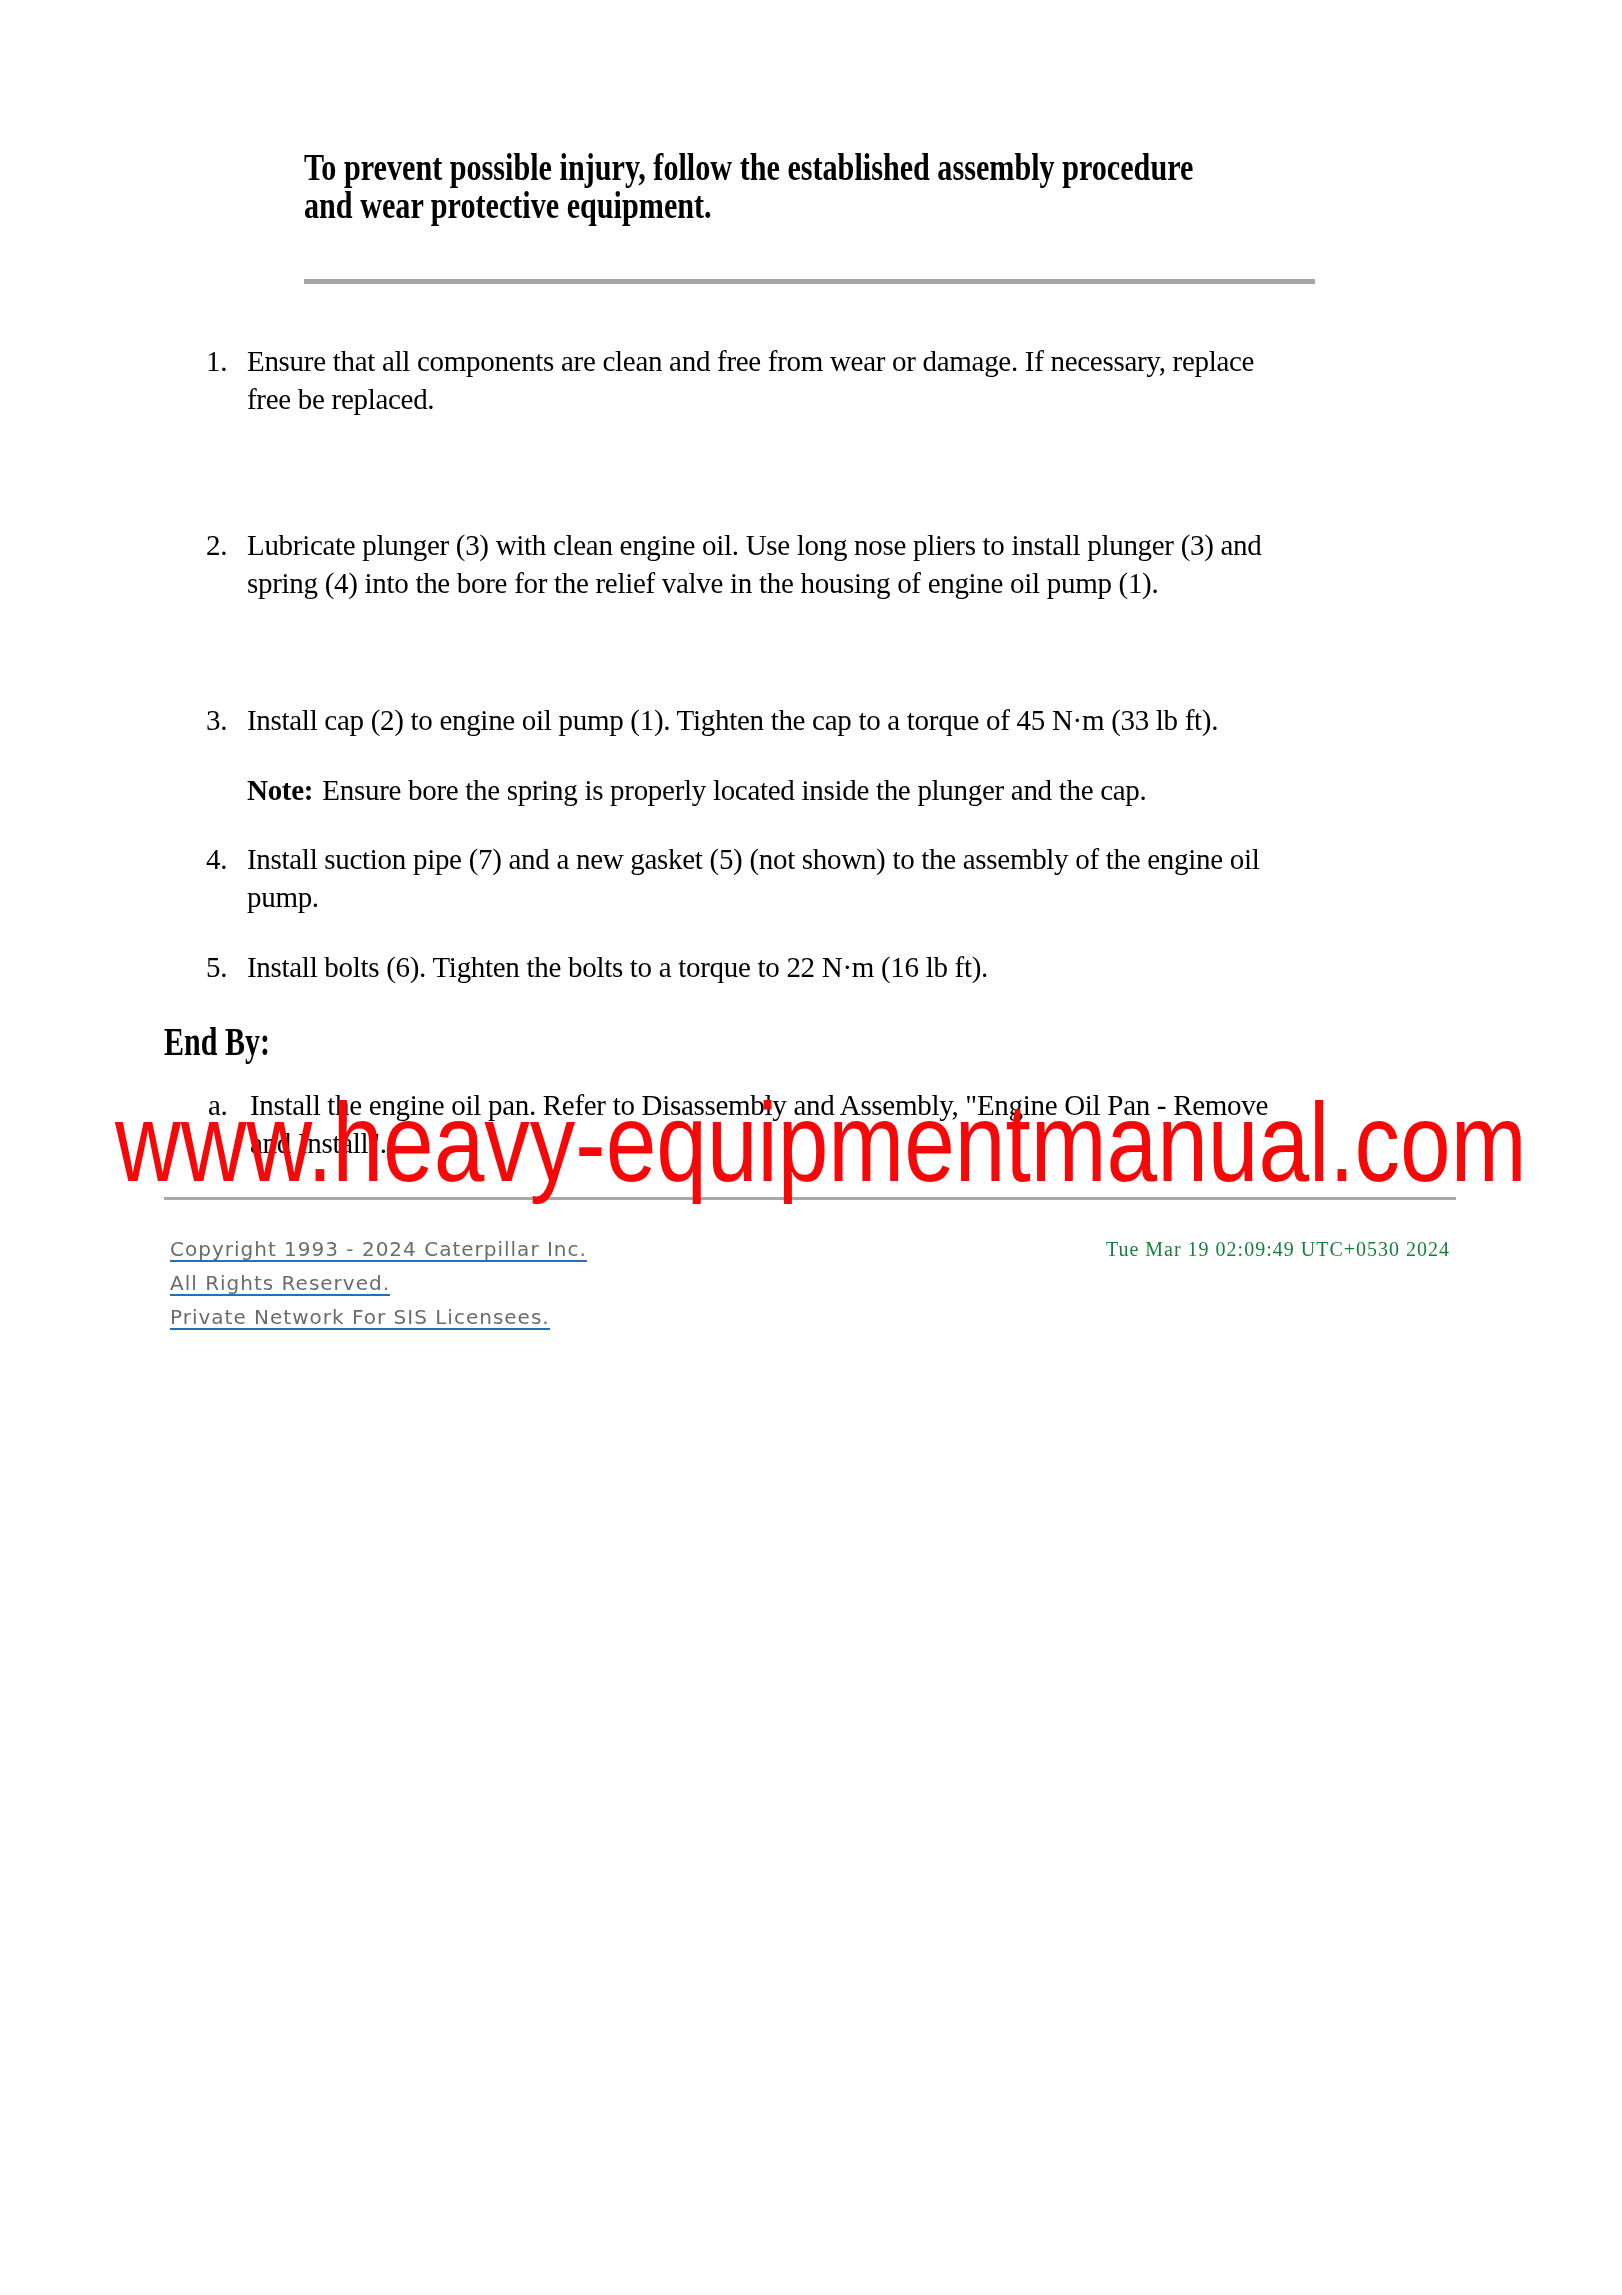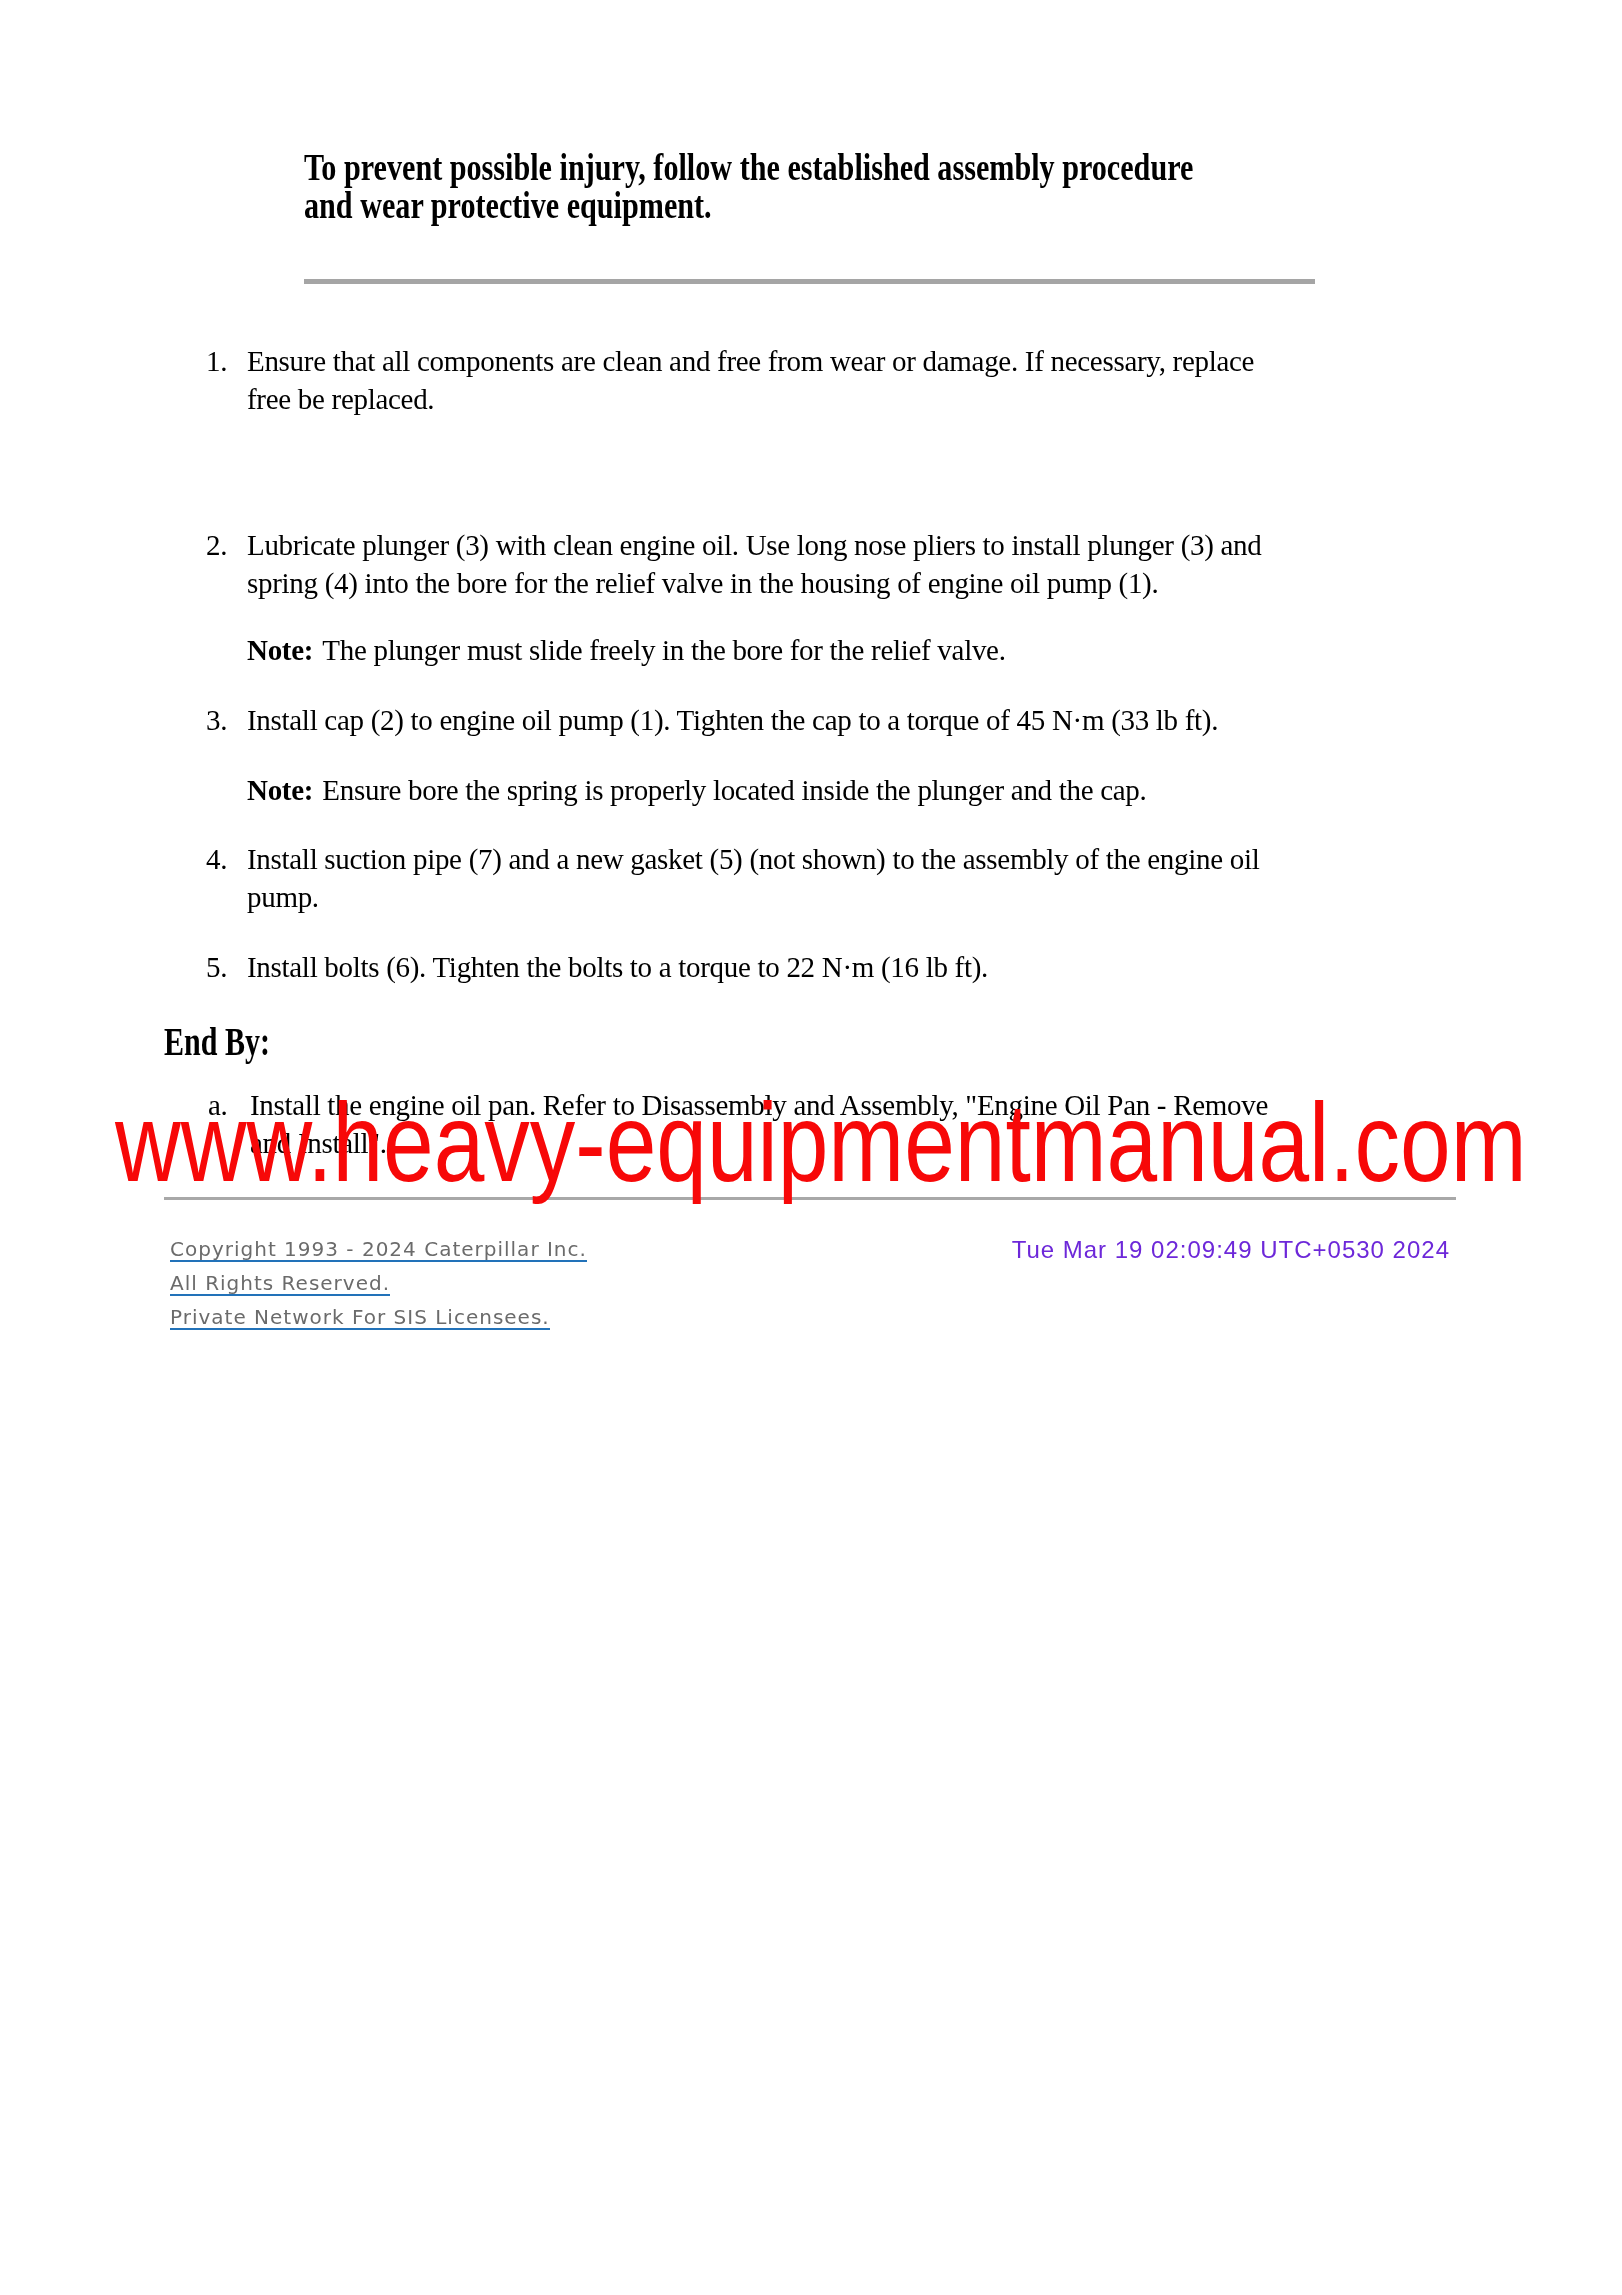--- a/index.html
+++ b/index.html
@@ -124,25 +124,25 @@
     cursor: pointer;
   }
   .flink-1 { top: 1239px; }
   .flink-2 { top: 1273px; }
   .flink-3 { top: 1307px; }
 
   .timestamp {
     position: absolute;
     right: 173px;
     top: 1239px;
-    font-family: Liberation Sans, sans-serif;
-    font-size: 24px;
+    font-family: Liberation Serif, serif;
+    font-size: 20px;
     line-height: 21px;
     letter-spacing: 1px;
-    color: #6d28d9;
+    color: #15803d;
     white-space: nowrap;
   }
 </style>
 </head>
 <body>
 
 <div class="page">
 
   <div class="warning">
     <div class="wln">To prevent possible injury, follow the established assembly procedure</div>
@@ -160,23 +160,20 @@
   </div>
 
   <div class="step" style="top:526px">
     <span class="marker">2.</span>
     <div class="lines">
       <div class="ln">Lubricate plunger (3) with clean engine oil. Use long nose pliers to install plunger (3) and</div>
       <div class="ln">spring (4) into the bore for the relief valve in the housing of engine oil pump (1).</div>
     </div>
   </div>
 
-  <div class="note" style="top:631px">
-    <span class="nlabel">Note:</span><span>The plunger must slide freely in the bore for the relief valve.</span>
-  </div>
 
   <div class="step" style="top:701px">
     <span class="marker">3.</span>
     <div class="lines">
       <div class="ln">Install cap (2) to engine oil pump (1). Tighten the cap to a torque of 45 N·m (33 lb ft).</div>
     </div>
   </div>
 
   <div class="note" style="top:771px">
     <span class="nlabel">Note:</span><span>Ensure bore the spring is properly located inside the plunger and the cap.</span>

